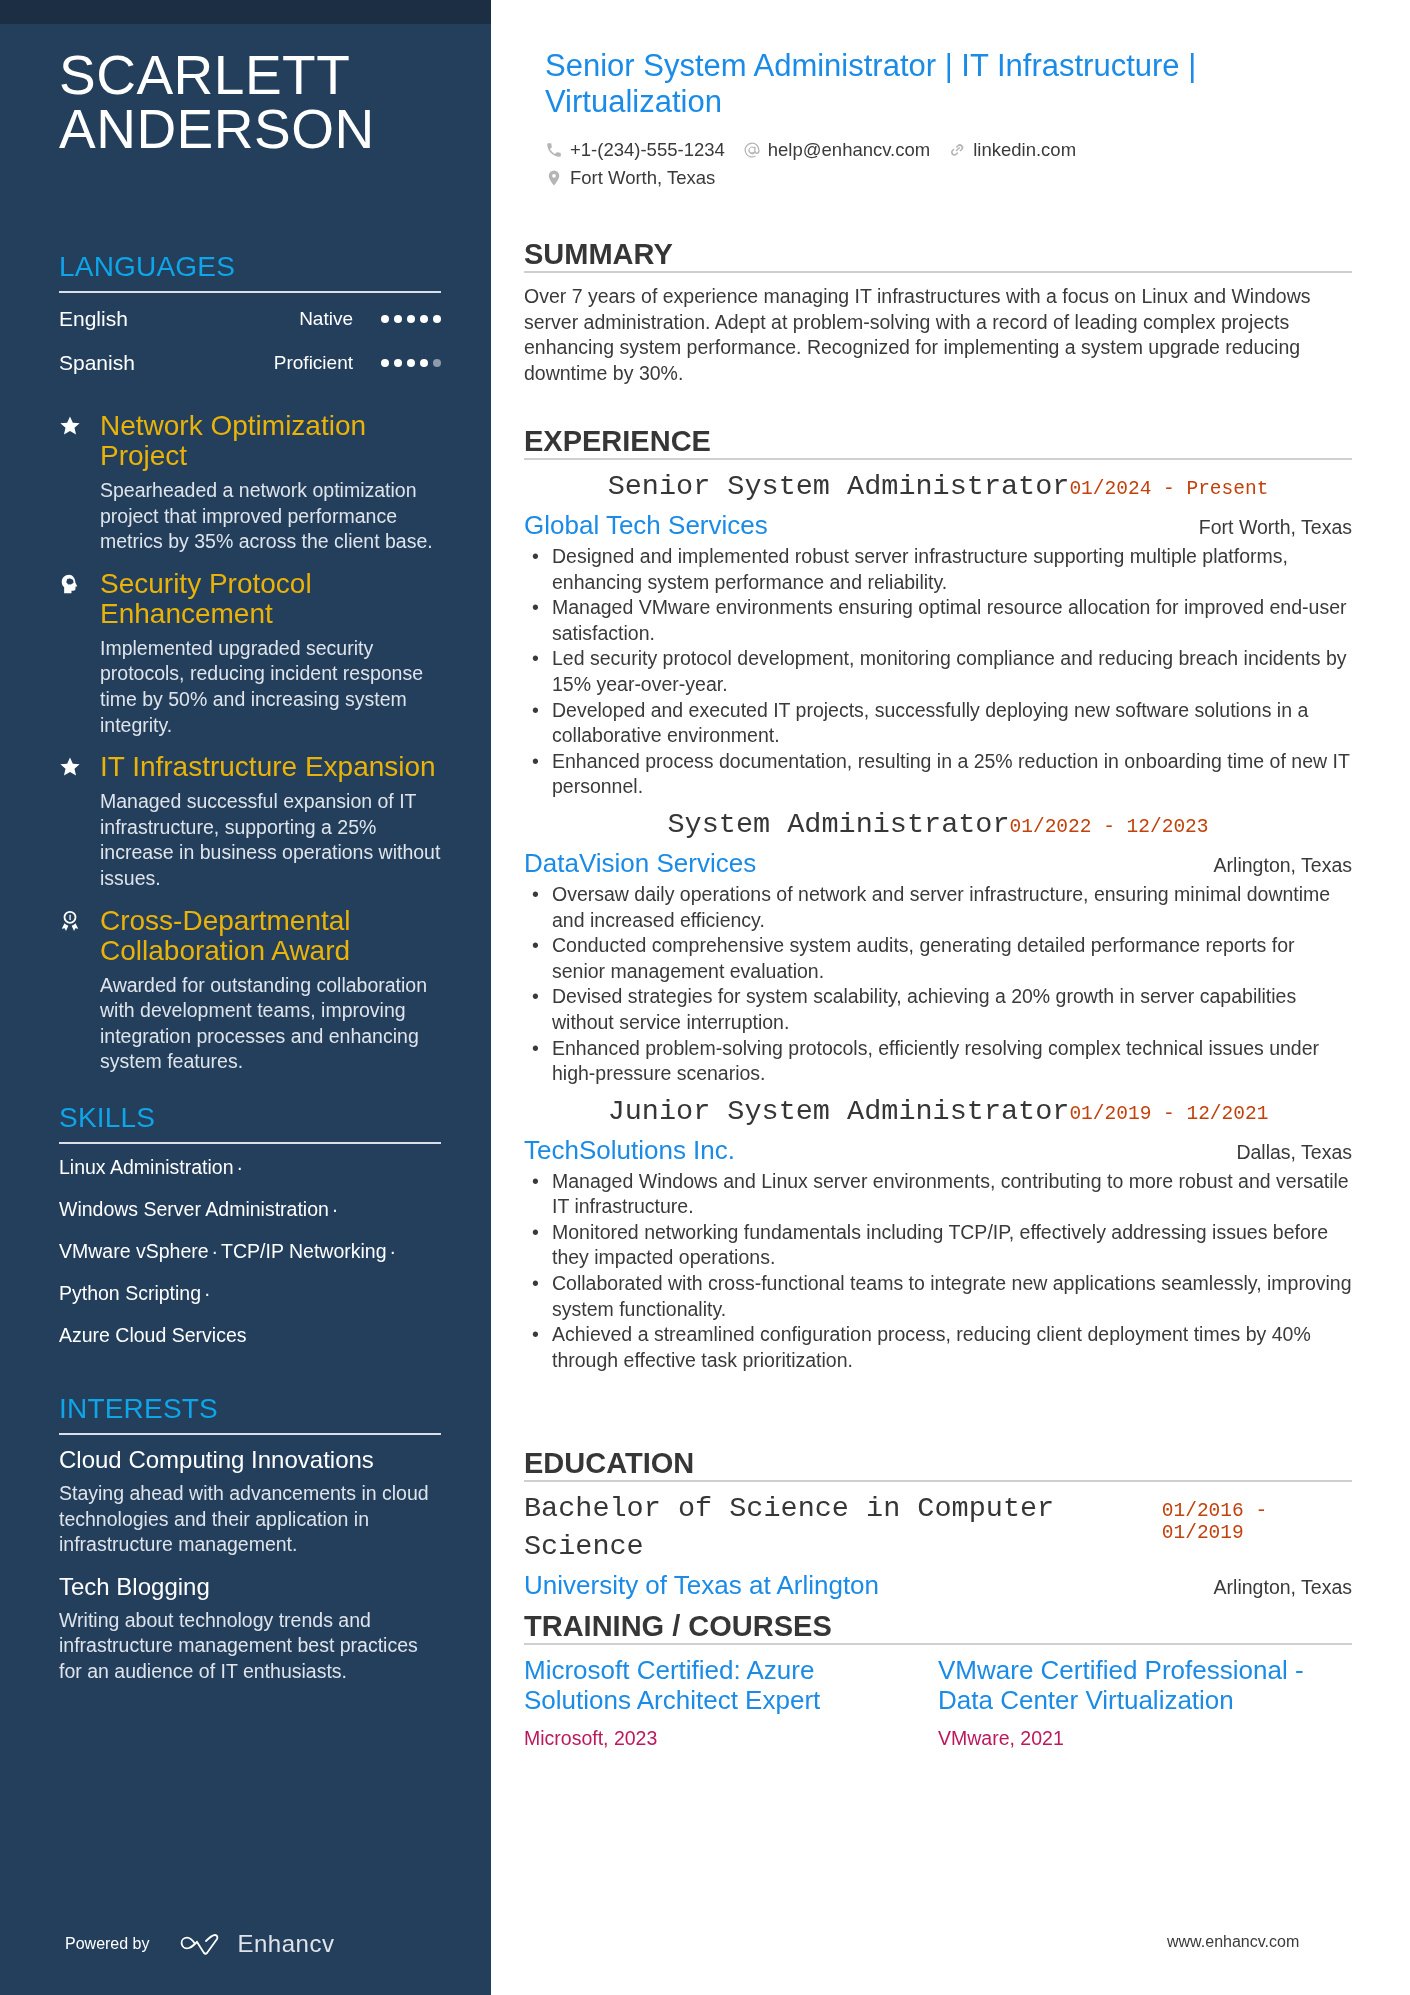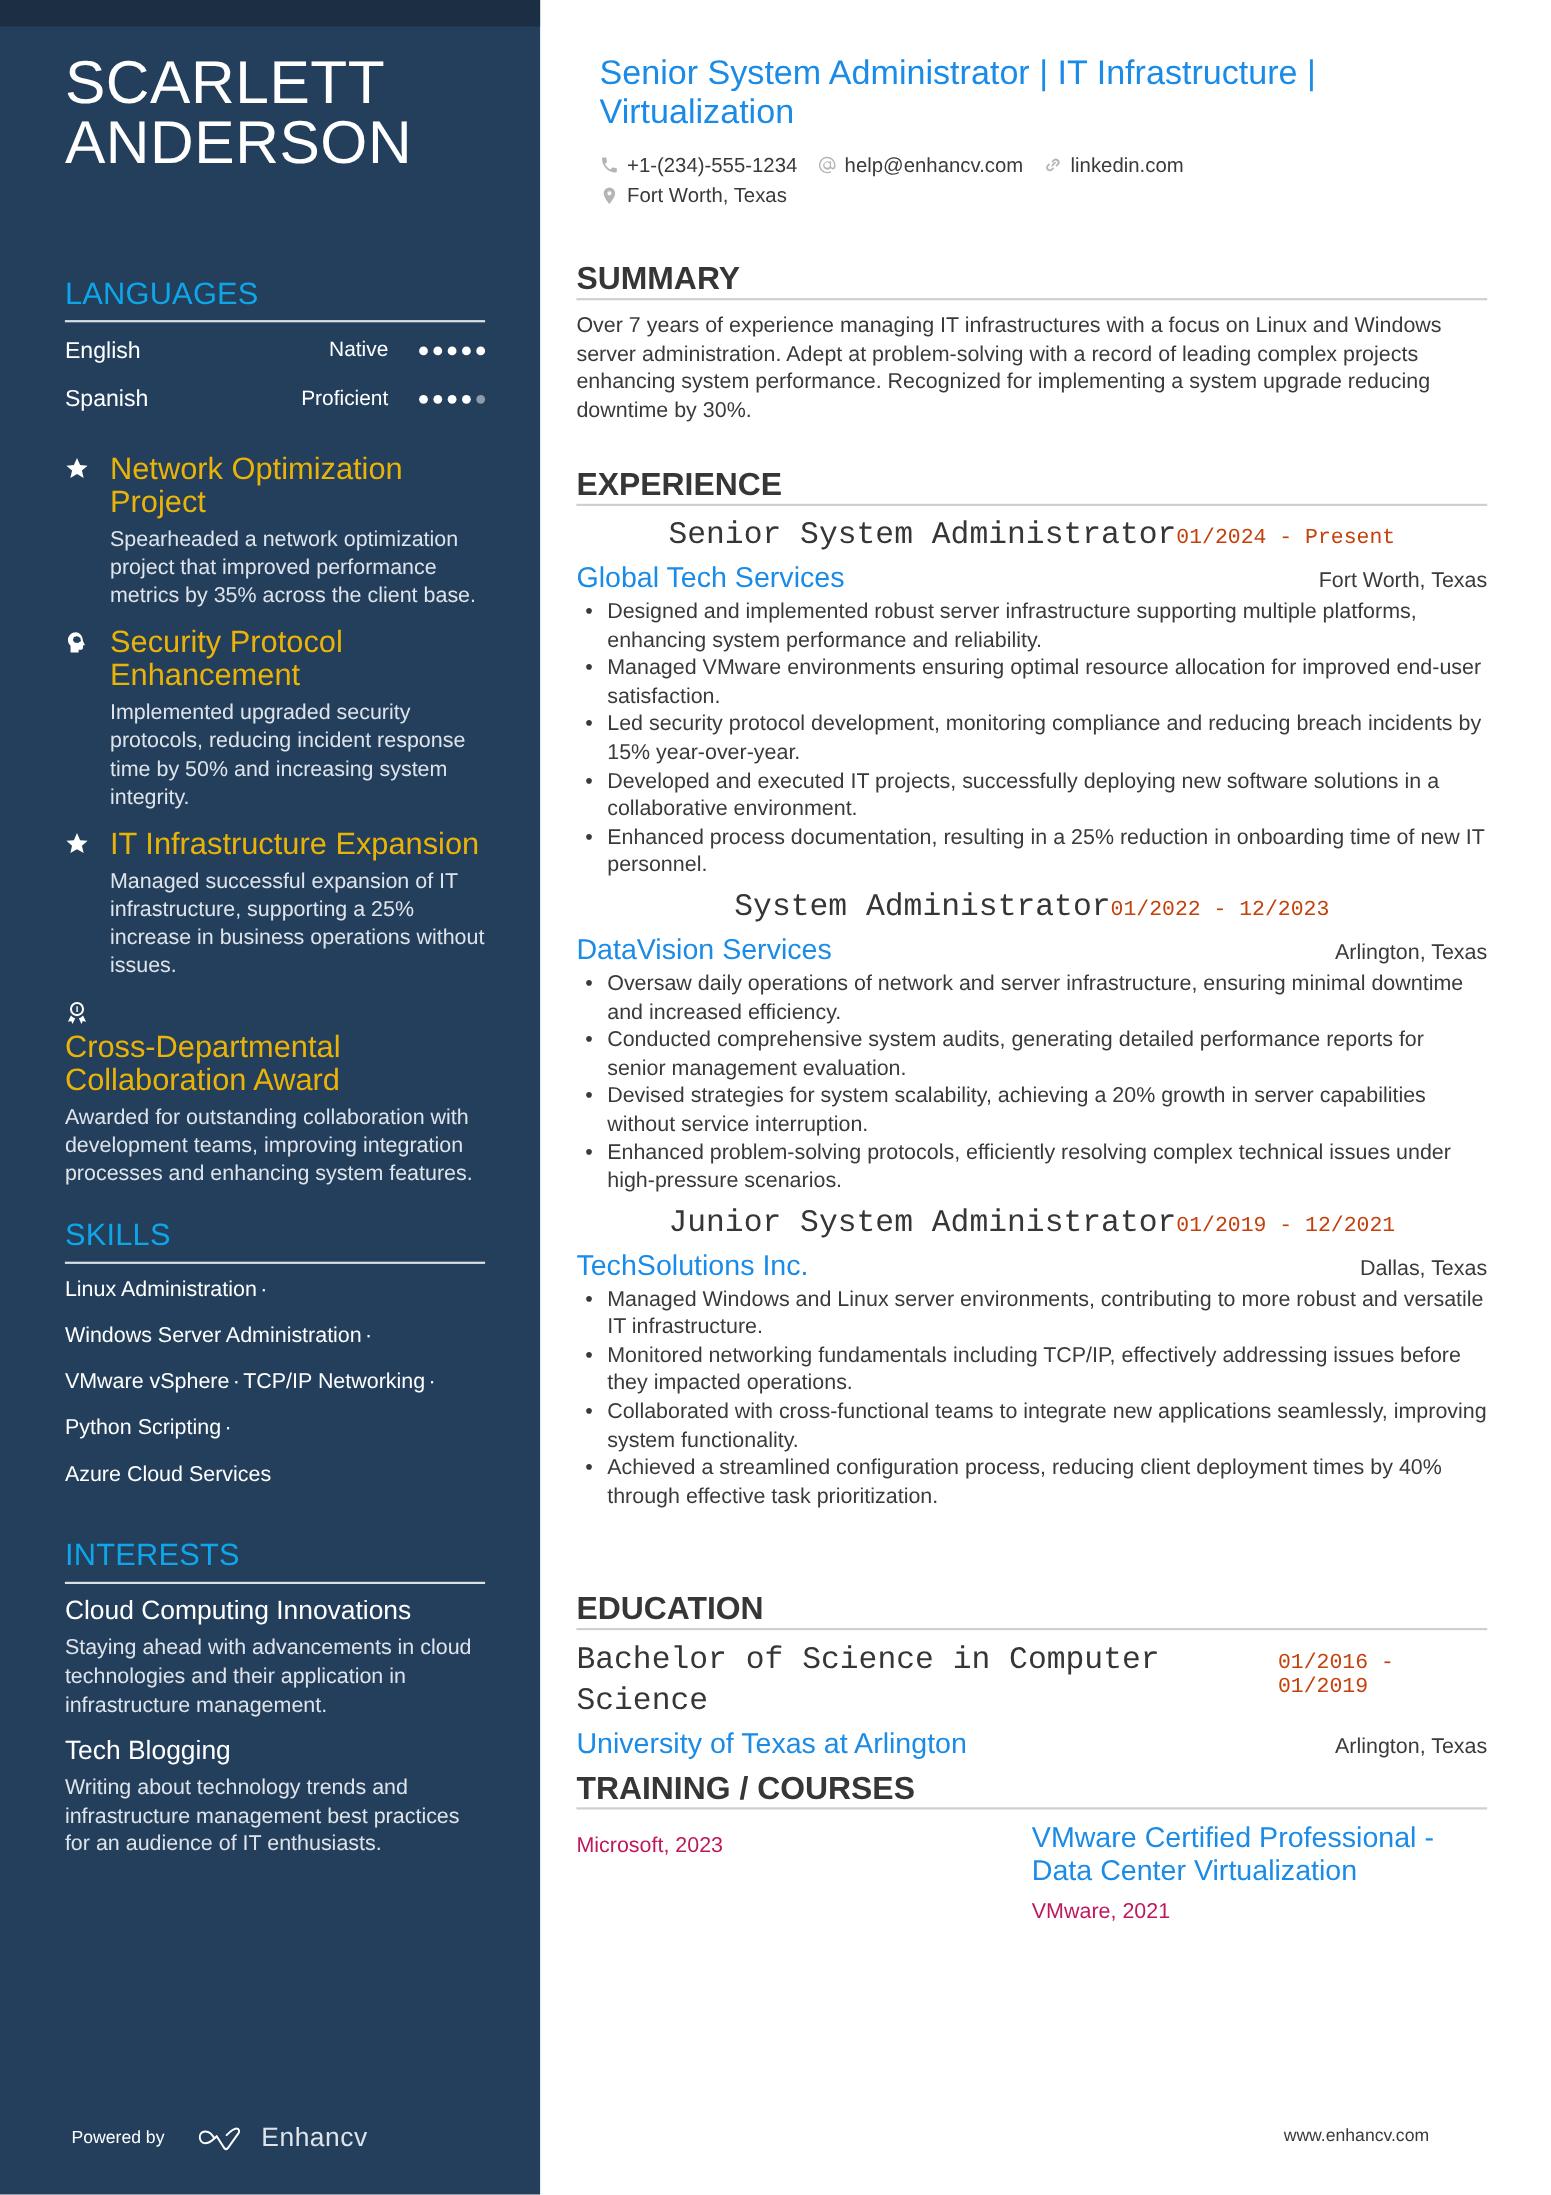--- a/index.html
+++ b/index.html
@@ -137,21 +137,21 @@
           <svg viewBox="0 0 24 24">
               <path d="M12 1.5l3.1 7 7.4.6-5.6 4.9 1.7 7.3L12 17.4l-6.6 3.9 1.7-7.3L1.5 9.1l7.4-.6z"></path>
             </svg>
         </div>
         <div>
           <div class="ach-title">IT Infrastructure Expansion</div>
           <div class="ach-desc">Managed successful expansion of IT infrastructure, supporting a 25% increase in business operations without issues.</div>
         </div>
       </div>
 
-      <div class="ach" style="margin-top:14px;flex-direction:column;">
+      <div class="ach" style="margin-top:14px;">
         <div class="ach-icon">
           <svg viewBox="0 0 24 24">
               <path d="M12 1a7 7 0 1 0 0 14 7 7 0 0 0 0-14zm0 2a5 5 0 1 1 0 10 5 5 0 0 1 0-10zm-.6 2.2v5.6h1.4V5.2zM6 14.5L3 20.5l3.2-.6 1.4 2.9 2.6-5.7A8.5 8.5 0 0 1 6 14.5zm12 0a8.5 8.5 0 0 1-4.2 2.6l2.6 5.7 1.4-2.9 3.2.6z"></path>
             </svg>
         </div>
         <div>
           <div class="ach-title">Cross-Departmental Collaboration Award</div>
           <div class="ach-desc">Awarded for outstanding collaboration with development teams, improving integration processes and enhancing system features.</div>
         </div>
       </div>
@@ -304,20 +304,21 @@
         <span class="job-company">University of Texas at Arlington</span>
         <span class="job-loc">Arlington, Texas</span>
       </div>
     </div>
   </section>
 
   <section class="sect" style="top:1609px;">
     <h2 class="m-heading">TRAINING / COURSES</h2>
     <div class="courses">
       <div class="course">
+        <div class="course-title" style="width:340px;">Microsoft Certified: Azure Solutions Architect Expert</div>
         <div class="course-sub">Microsoft, 2023</div>
       </div>
       <div class="course">
         <div class="course-title" style="width:400px;">VMware Certified Professional - Data Center Virtualization</div>
         <div class="course-sub">VMware, 2021</div>
       </div>
     </div>
   </section>
 </main>
 

